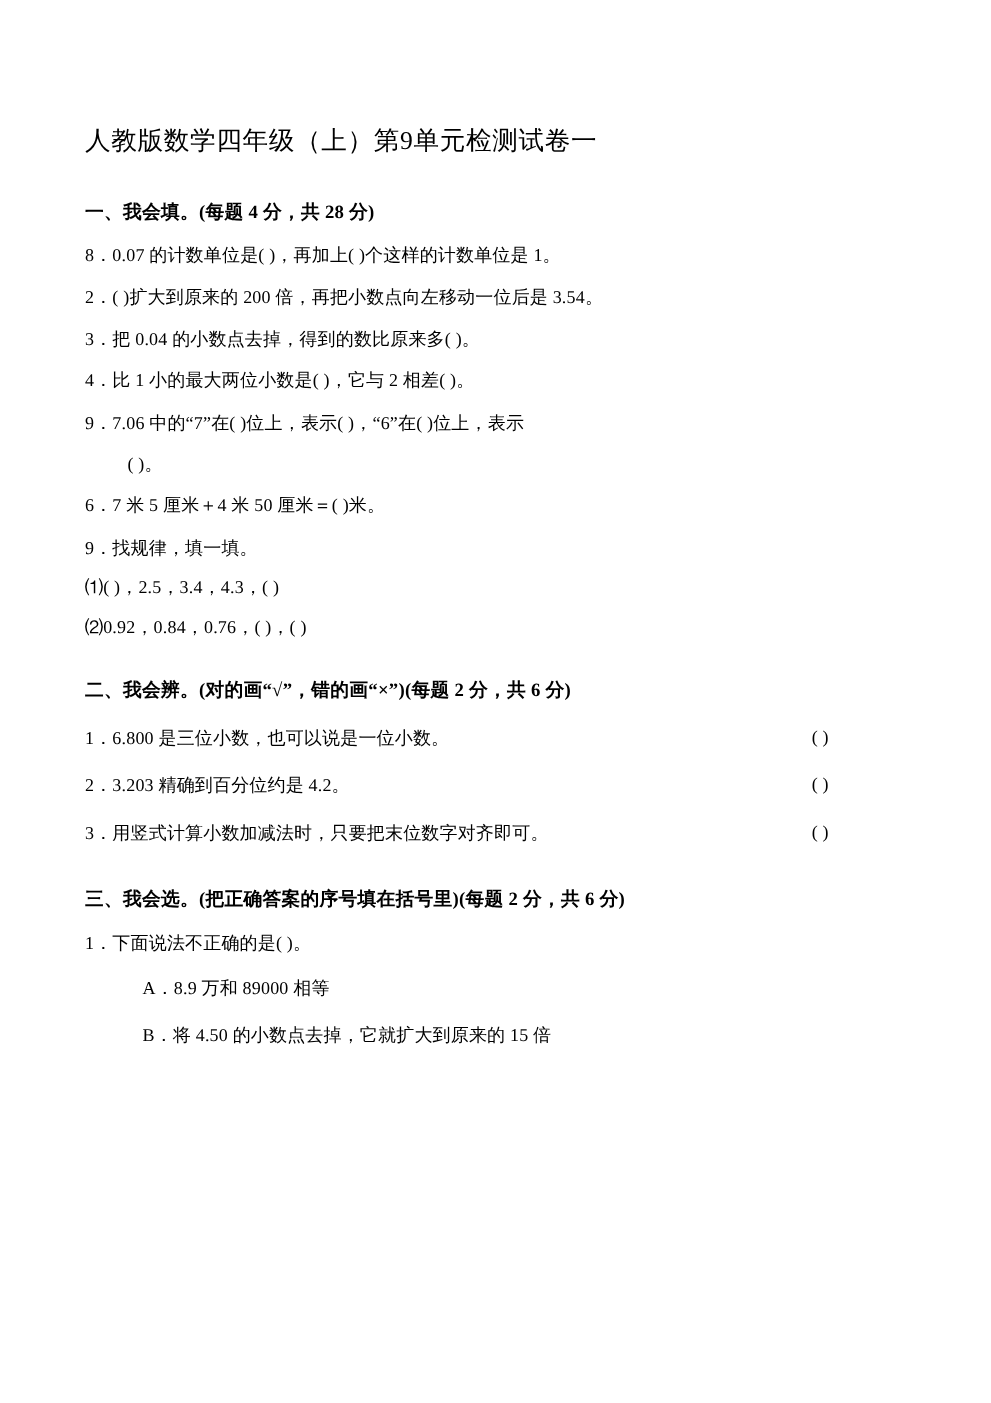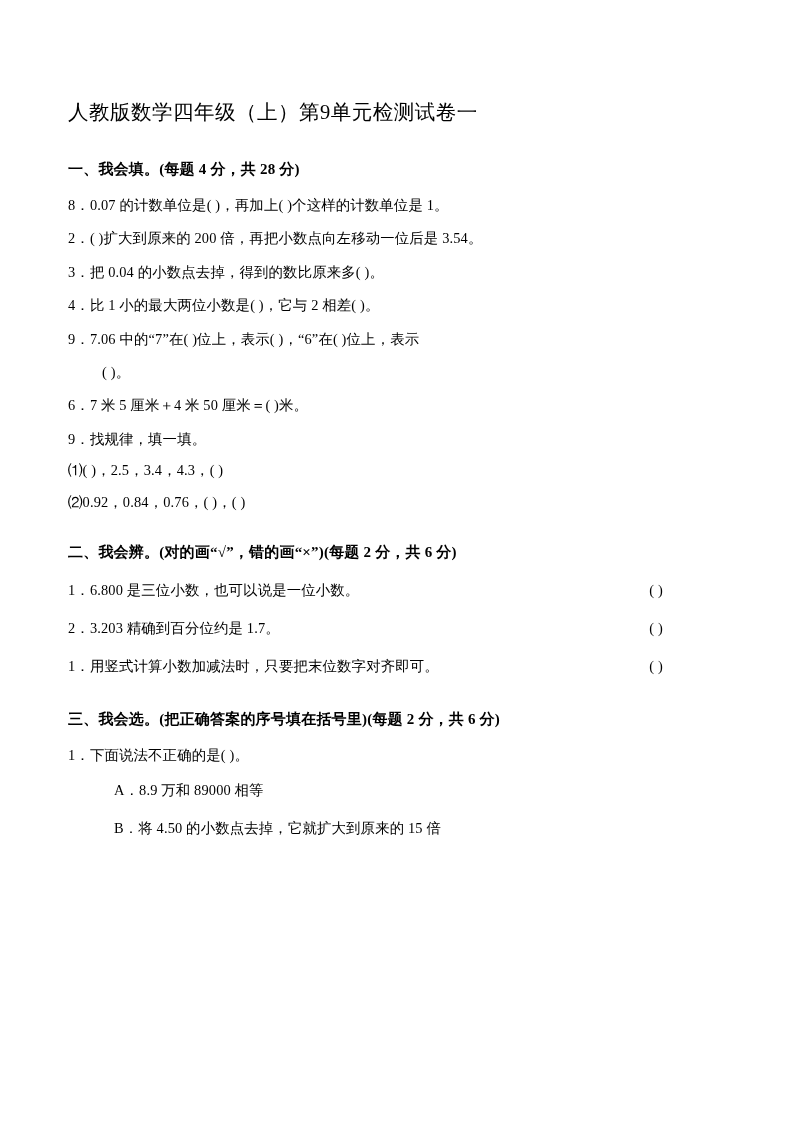--- a/index.html
+++ b/index.html
@@ -87,26 +87,26 @@
   <div class="q sub">⑵0.92，0.84，0.76，(        )，(        )</div>
 
   <div class="section-head">二、我会辨。(对的画“√”，错的画“×”)(每题 2 分，共 6 分)</div>
 
   <div class="q-tf">
     <span class="text">1．6.800 是三位小数，也可以说是一位小数。</span>
     <span class="spacer"></span>
     <span class="brackets">(      )</span>
   </div>
   <div class="q-tf">
-    <span class="text">2．3.203 精确到百分位约是 1.7。</span>
+    <span class="text">2．3.203 精确到百分位约是 4.2。</span>
     <span class="spacer"></span>
     <span class="brackets">(      )</span>
   </div>
   <div class="q-tf">
-    <span class="text">1．用竖式计算小数加减法时，只要把末位数字对齐即可。</span>
+    <span class="text">3．用竖式计算小数加减法时，只要把末位数字对齐即可。</span>
     <span class="spacer"></span>
     <span class="brackets">(      )</span>
   </div>
 
   <div class="section-head">三、我会选。(把正确答案的序号填在括号里)(每题 2 分，共 6 分)</div>
   <div class="q">1．下面说法不正确的是(       )。</div>
   <div class="opt">A．8.9 万和 89000 相等</div>
   <div class="opt">B．将 4.50 的小数点去掉，它就扩大到原来的 15 倍</div>
 
 </div>

